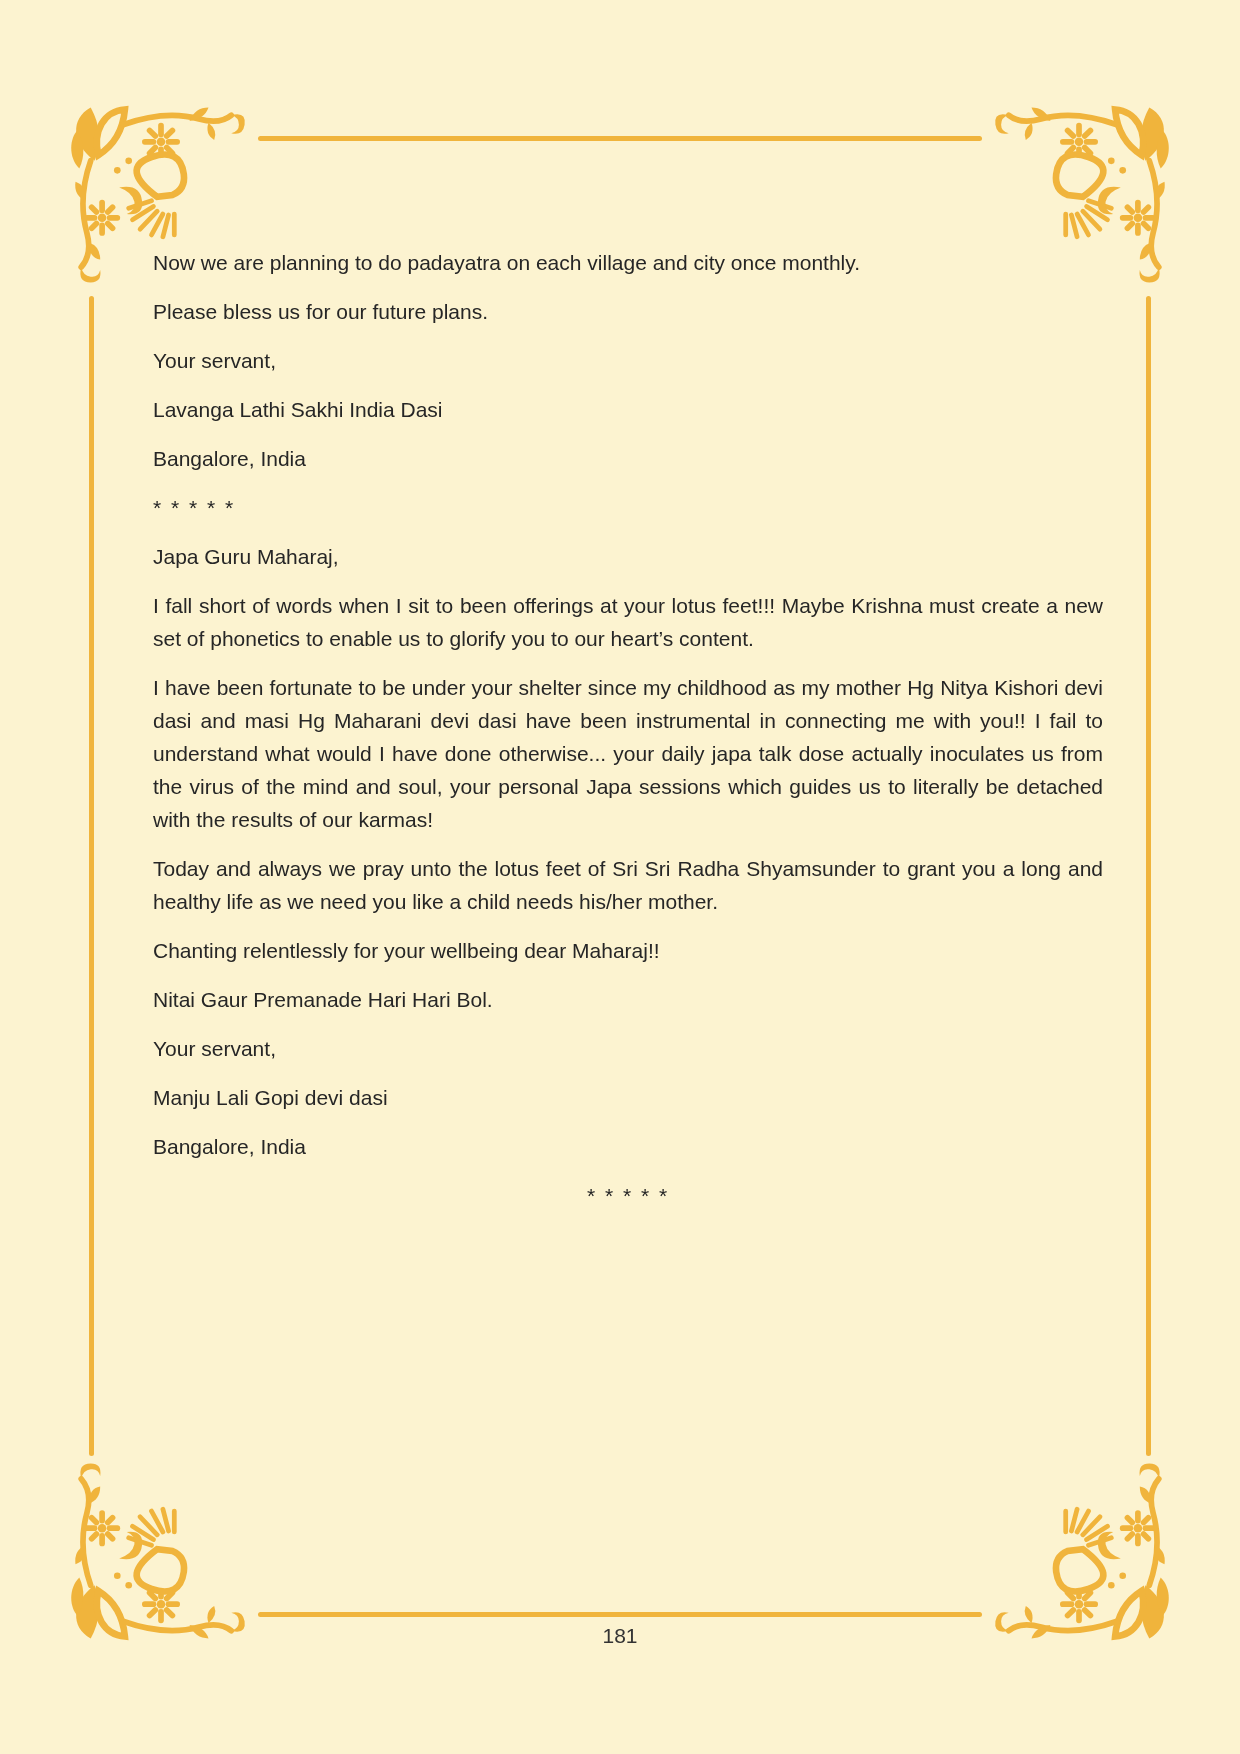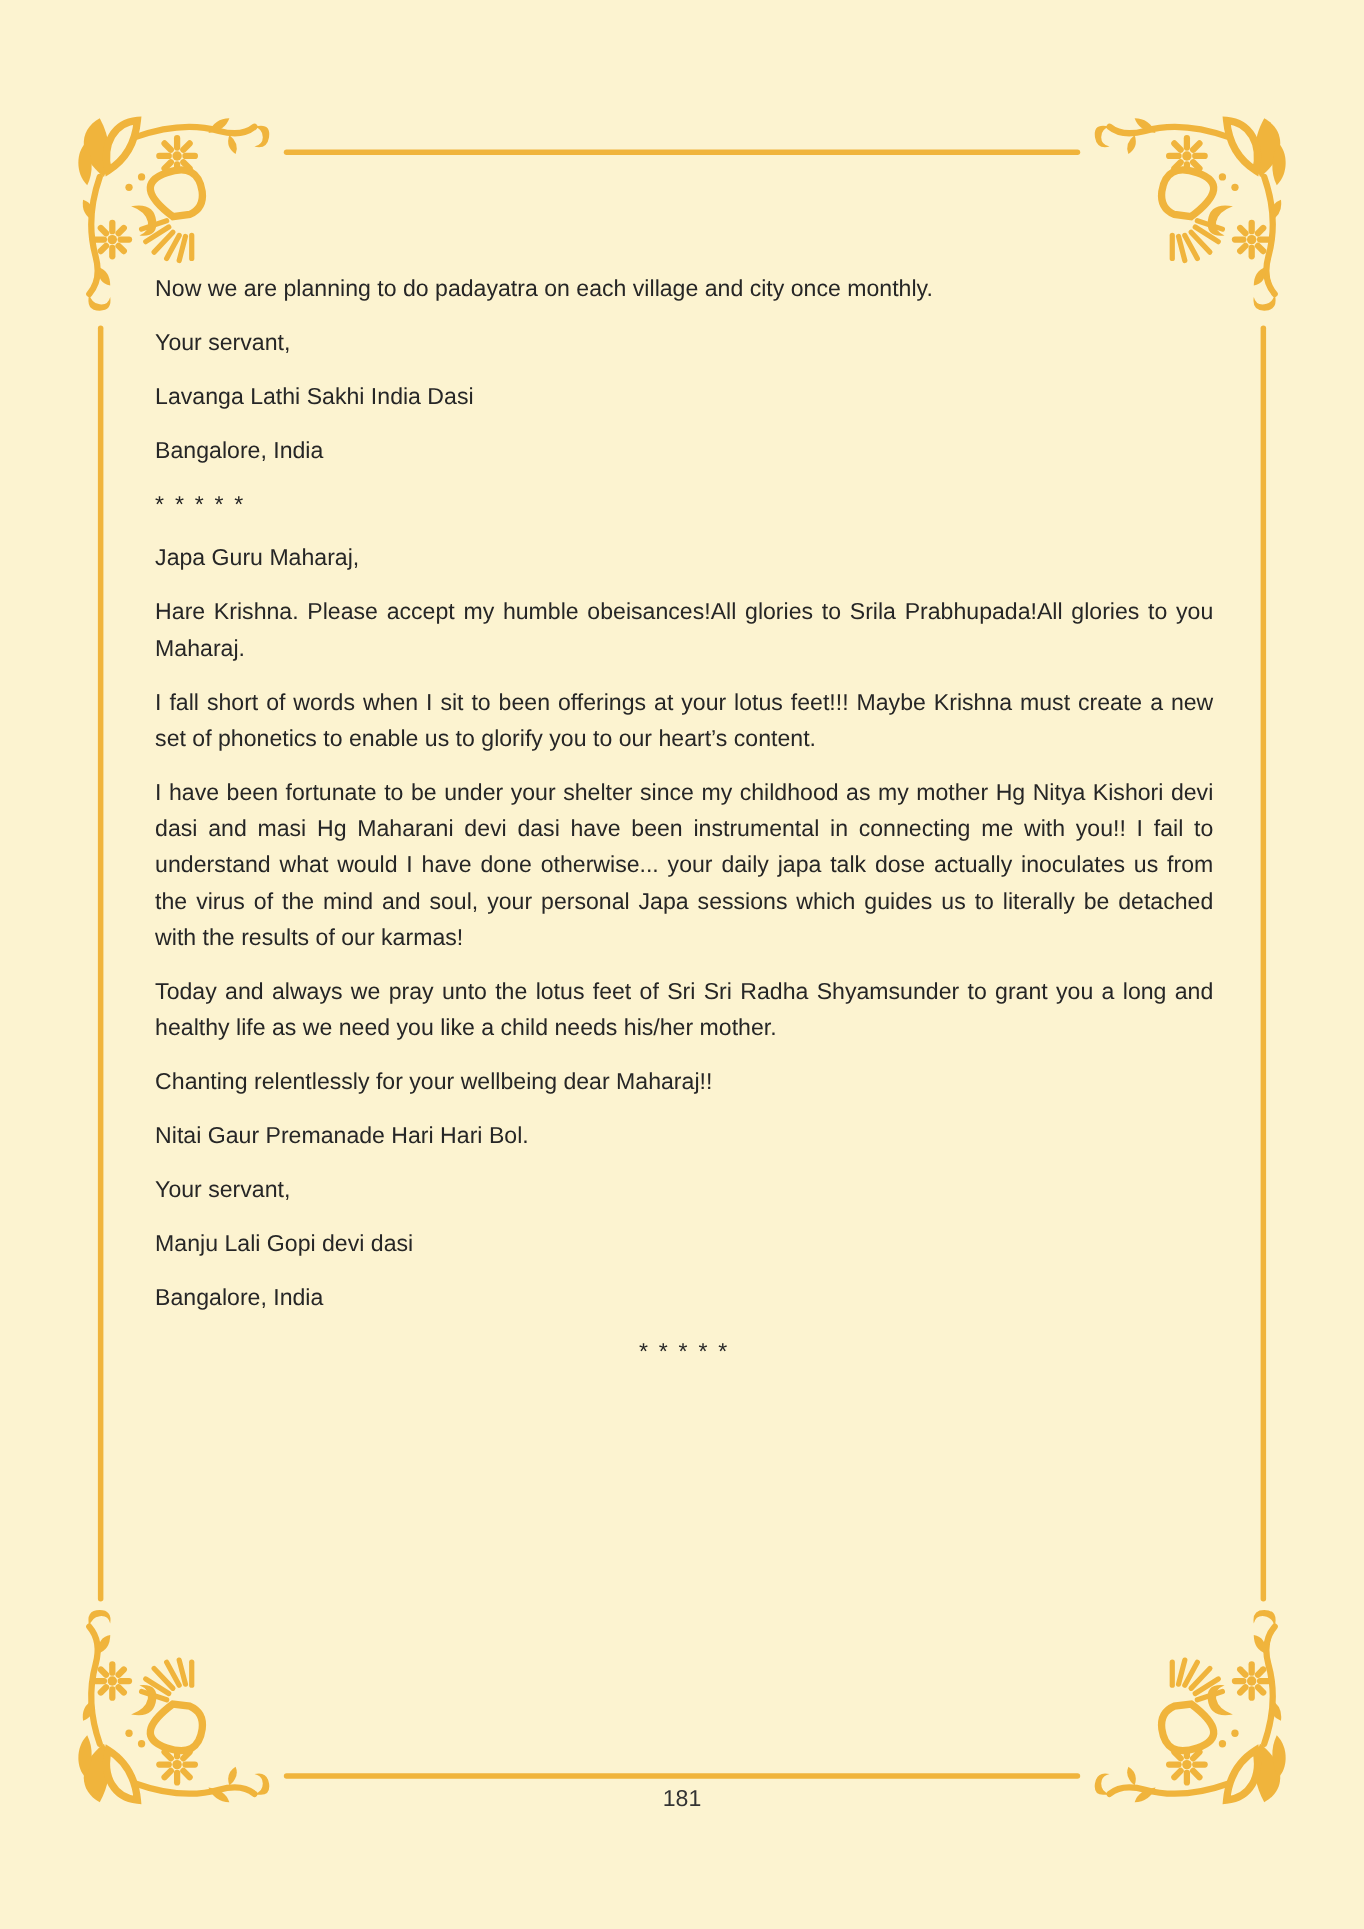--- a/index.html
+++ b/index.html
@@ -27,21 +27,21 @@
   .corner.br { left: 984px; top: 1456px; transform: scale(-1,-1); }
 
   
   .content {
     position: absolute;
     left: 137px; top: 246px;
     width: 966px;
     font-size: 21px;
     line-height: 33px;
   }
-  .content p { margin: 0 0 16px 4px; }
+  .content p { margin: 0 0 16px 16px; }
   .justify { text-align: justify; }
   .center  { text-align: center; }
   .mt-56 { margin-top: 56px; }
   .mt-61 { margin-top: 61px; }
   .mt-50 { margin-top: 50px; }
   .mt-55 { margin-top: 55px; }
   .mt-44 { margin-top: 44px; }
   .stars { letter-spacing: 2px; }
 
   .page-number {
@@ -135,29 +135,29 @@
     </svg>
   <svg class="corner bl" viewBox="0 0 200 200">
       <use href="#corner-ornament"></use>
     </svg>
   <svg class="corner br" viewBox="0 0 200 200">
       <use href="#corner-ornament"></use>
     </svg>
 
   <div class="content">
     <p>Now we are planning to do padayatra on each village and city once monthly.</p>
+    <p>Please bless us for our future plans.</p>
     <p>Your servant,</p>
     <p>Lavanga Lathi Sakhi India Dasi</p>
     <p>Bangalore, India</p>
 
     <p class="stars mt-56">* * * * *</p>
 
     <p class="mt-61">Japa Guru Maharaj,</p>
 
-    <p class="justify mt-50">Hare Krishna. Please accept my humble obeisances!All glories to Srila Prabhupada!All glories to you Maharaj.</p>
     <p class="justify">I fall short of words when I sit to been offerings at your lotus feet!!! Maybe Krishna must create a new set of phonetics to enable us to glorify you to our heart’s content.</p>
     <p class="justify">I have been fortunate to be under your shelter since my childhood as my mother Hg Nitya Kishori devi dasi and masi Hg Maharani devi dasi have been instrumental in connecting me with you!! I fail to understand what would I have done otherwise... your daily japa talk dose actually inoculates us from the virus of the mind and soul, your personal Japa sessions which guides us to literally be detached with the results of our karmas!</p>
     <p class="justify">Today and always we pray unto the lotus feet of Sri Sri Radha Shyamsunder to grant you a long and healthy life as we need you like a child needs his/her mother.</p>
     <p>Chanting relentlessly for your wellbeing dear Maharaj!!</p>
     <p>Nitai Gaur Premanade Hari Hari Bol.</p>
 
     <p class="mt-55">Your servant,</p>
     <p>Manju Lali Gopi devi dasi</p>
     <p>Bangalore, India</p>
 

